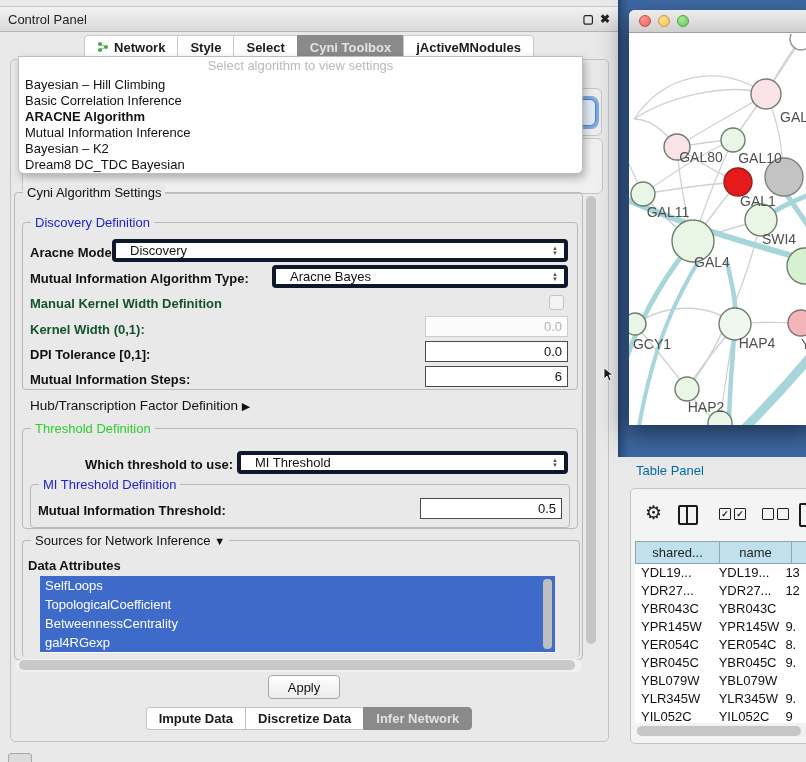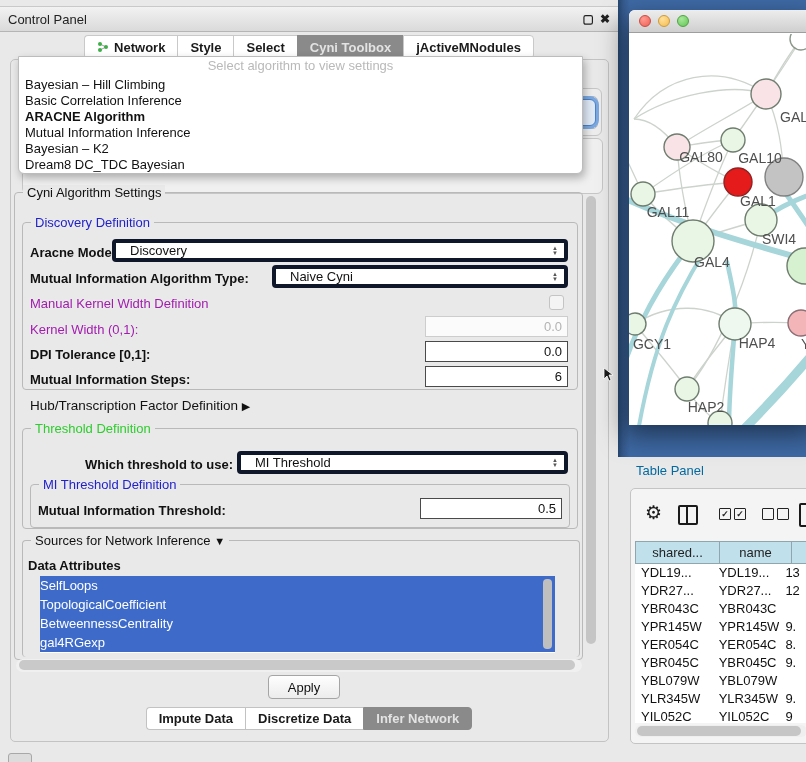--- a/index.html
+++ b/index.html
@@ -37,34 +37,34 @@
   .algo-item{height:16px;line-height:16px;font-size:13px;color:#111;padding-left:6px;white-space:nowrap;}
   .algo-item.bold{font-weight:bold;}
 
   .groupbox{border:1px solid #b9b9b9;border-radius:4px;}
   .legend{position:absolute;top:-8px;left:8px;background:#e9e9e9;padding:0 4px;font-size:13px;color:#111;white-space:nowrap;}
   .legend.blue{color:#2222cc;}
   .legend.green{color:#2ecc2e;}
 
   .lbl{position:absolute;font-size:13px;color:#111;white-space:nowrap;}
   .lbl.b{font-weight:bold;}
-  .lbl.dis{font-weight:normal;color:#a21caf;}
+  .lbl.dis{font-weight:bold;color:#14532d;}
 
   .combo{position:absolute;background:#fff;border:4px solid #0f172a;border-radius:4px;display:flex;align-items:center;
     font-size:13px;color:#111;padding-left:14px;box-sizing:border-box;}
   .stepper{margin-left:auto;margin-right:6px;display:flex;flex-direction:column;line-height:5px;font-size:6px;color:#555;}
   .tfield{position:absolute;background:#fff;border:1px solid #4a4a4a;font-size:13px;color:#111;text-align:right;
     padding:0 5px;box-sizing:border-box;display:flex;align-items:center;justify-content:flex-end;}
   .tfield.dis{border:1px solid #cdcdcd;background:#fbfbfb;color:#b3b3b3;}
   .cb{position:absolute;width:13px;height:13px;background:#f4f4f4;border:1px solid #c4c4c4;border-radius:3px;}
 
   .tri{font-size:11px;color:#111;}
 
   .attr-list{left:40px;top:576px;width:515px;height:77px;overflow:hidden;background:#fff;z-index:2;}
-  .attr-item{height:19px;line-height:19px;background:#3e6bca;color:#fff;font-size:13px;}
+  .attr-item{height:19px;line-height:19px;background:#3e6bca;color:#fff;font-size:13px;padding-left:5px;}
   .list-vthumb{left:543px;top:579px;width:9px;height:70px;background:#bfbfbf;border-radius:4px;z-index:3;}
 
   .vscroll{left:585px;top:192px;width:13px;height:466px;}
   .vthumb{position:absolute;left:1px;top:4px;width:10px;height:448px;background:#c5c5c5;border-radius:5px;}
   .hscroll{left:16px;top:659px;width:566px;height:13px;background:#f0f0f0;border-radius:7px;}
   .hthumb{position:absolute;left:3px;top:1px;width:556px;height:10px;background:#c9c9c9;border-radius:5px;}
 
   .apply-btn{left:268px;top:675px;width:70px;height:22px;background:linear-gradient(#fefefe,#ececec);
     border:1px solid #a5a5a5;border-radius:4px;font-size:13px;color:#111;display:flex;align-items:center;justify-content:center;}
 
@@ -185,21 +185,21 @@
   <div class="combo" style="left:112px;top:239px;width:456px;height:23px;">
     <span>Discovery</span>
     <span class="stepper">
         <span>▲</span>
         <span>▼</span>
       </span>
   </div>
 
   <span class="lbl b" style="left:30px;top:271px;">Mutual Information Algorithm Type:</span>
   <div class="combo" style="left:272px;top:265px;width:296px;height:23px;">
-    <span>Naive Cyni</span>
+    <span>Aracne Bayes</span>
     <span class="stepper">
         <span>▲</span>
         <span>▼</span>
       </span>
   </div>
 
   <span class="lbl dis" style="left:30px;top:296px;">Manual Kernel Width Definition</span>
   <span class="cb" style="left:549px;top:295px;"></span>
 
   <span class="lbl dis" style="left:30px;top:322px;">Kernel Width (0,1):</span>

